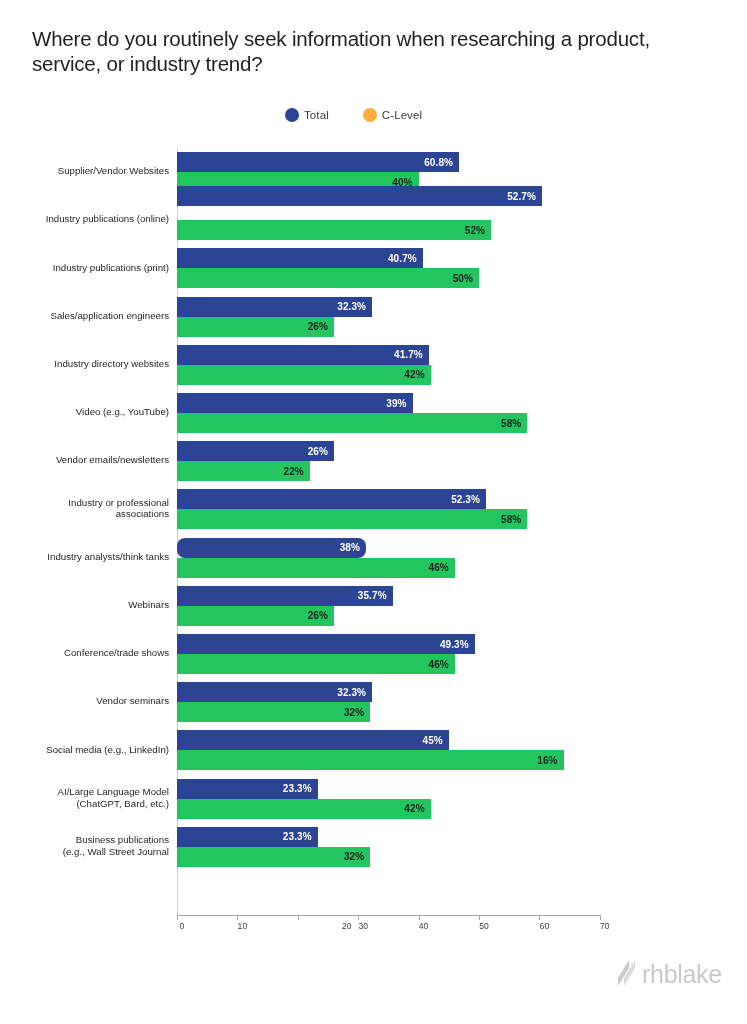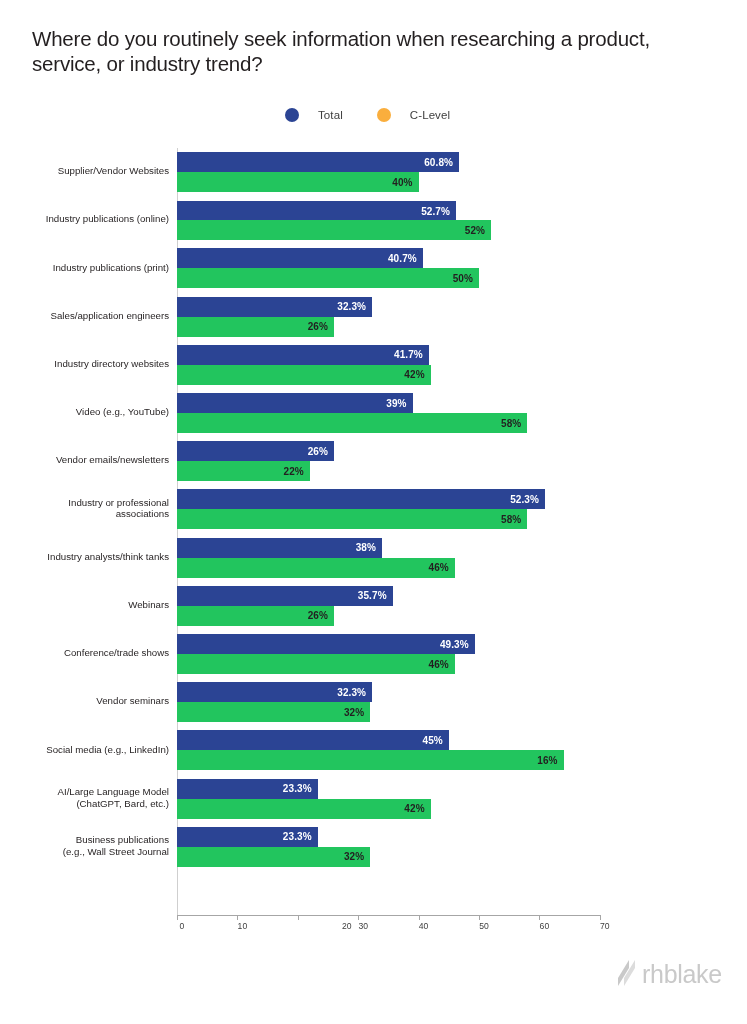--- a/index.html
+++ b/index.html
@@ -32,21 +32,21 @@
     position: absolute;
     left: 285px;
     top: 108px;
     display: flex;
     align-items: center;
     gap: 34px;
   }
   .legend-entry {
     display: flex;
     align-items: center;
-    gap: 19px;
+    gap: 5px;
   }
   .legend-swatch {
     width: 14px;
     height: 14px;
     border-radius: 50%;
     display: block;
   }
   .legend-label {
     font-size: 11.5px;
     color: #3e3e3e;
@@ -172,21 +172,21 @@
     </div>
     <div class="bar bar-total" style="left: 177px; top: 152px; width: 282.068px;">
       <span class="bar-value">60.8%</span>
     </div>
     <div class="bar bar-clevel" style="left: 177px; top: 172px; width: 241.6px;">
       <span class="bar-value">40%</span>
     </div>
     <div class="cat-label" style="top: 213.4px;">
       <div>Industry publications (online)</div>
     </div>
-    <div class="bar bar-total" style="left: 177px; top: 201px; width: 279px;">
+    <div class="bar bar-total" style="left: 177px; top: 186px; width: 365px;">
       <span class="bar-value">52.7%</span>
     </div>
     <div class="bar bar-clevel" style="left: 177px; top: 220.2px; width: 314.08px;">
       <span class="bar-value">52%</span>
     </div>
     <div class="cat-label" style="top: 261.6px;">
       <div>Industry publications (print)</div>
     </div>
     <div class="bar bar-total" style="left: 177px; top: 248.4px; width: 245.828px;">
       <span class="bar-value">40.7%</span>
@@ -227,30 +227,30 @@
     <div class="bar bar-total" style="left: 177px; top: 441.2px; width: 157.04px;">
       <span class="bar-value">26%</span>
     </div>
     <div class="bar bar-clevel" style="left: 177px; top: 461.2px; width: 132.88px; padding-left: 36px;">
       <span class="bar-value">22%</span>
     </div>
     <div class="cat-label" style="top: 496.8px;">
       <div>Industry or professional</div>
       <div>associations</div>
     </div>
-    <div class="bar bar-total" style="left: 177px; top: 489.4px; width: 368px;">
+    <div class="bar bar-total" style="left: 177px; top: 489.4px; width: 309px;">
       <span class="bar-value">52.3%</span>
     </div>
     <div class="bar bar-clevel" style="left: 177px; top: 509.4px; width: 350.32px;">
       <span class="bar-value">58%</span>
     </div>
     <div class="cat-label" style="top: 550.8px;">
       <div>Industry analysts/think tanks</div>
     </div>
-    <div class="bar bar-total" style="left: 177px; top: 537.6px; width: 205px;">
+    <div class="bar bar-total" style="left: 177px; top: 537.6px; width: 189px; border-radius: 8px;">
       <span class="bar-value">38%</span>
     </div>
     <div class="bar bar-clevel" style="left: 177px; top: 557.6px; width: 277.84px;">
       <span class="bar-value">46%</span>
     </div>
     <div class="cat-label" style="top: 599px;">
       <div>Webinars</div>
     </div>
     <div class="bar bar-total" style="left: 177px; top: 585.8px; width: 215.628px;">
       <span class="bar-value">35.7%</span>

